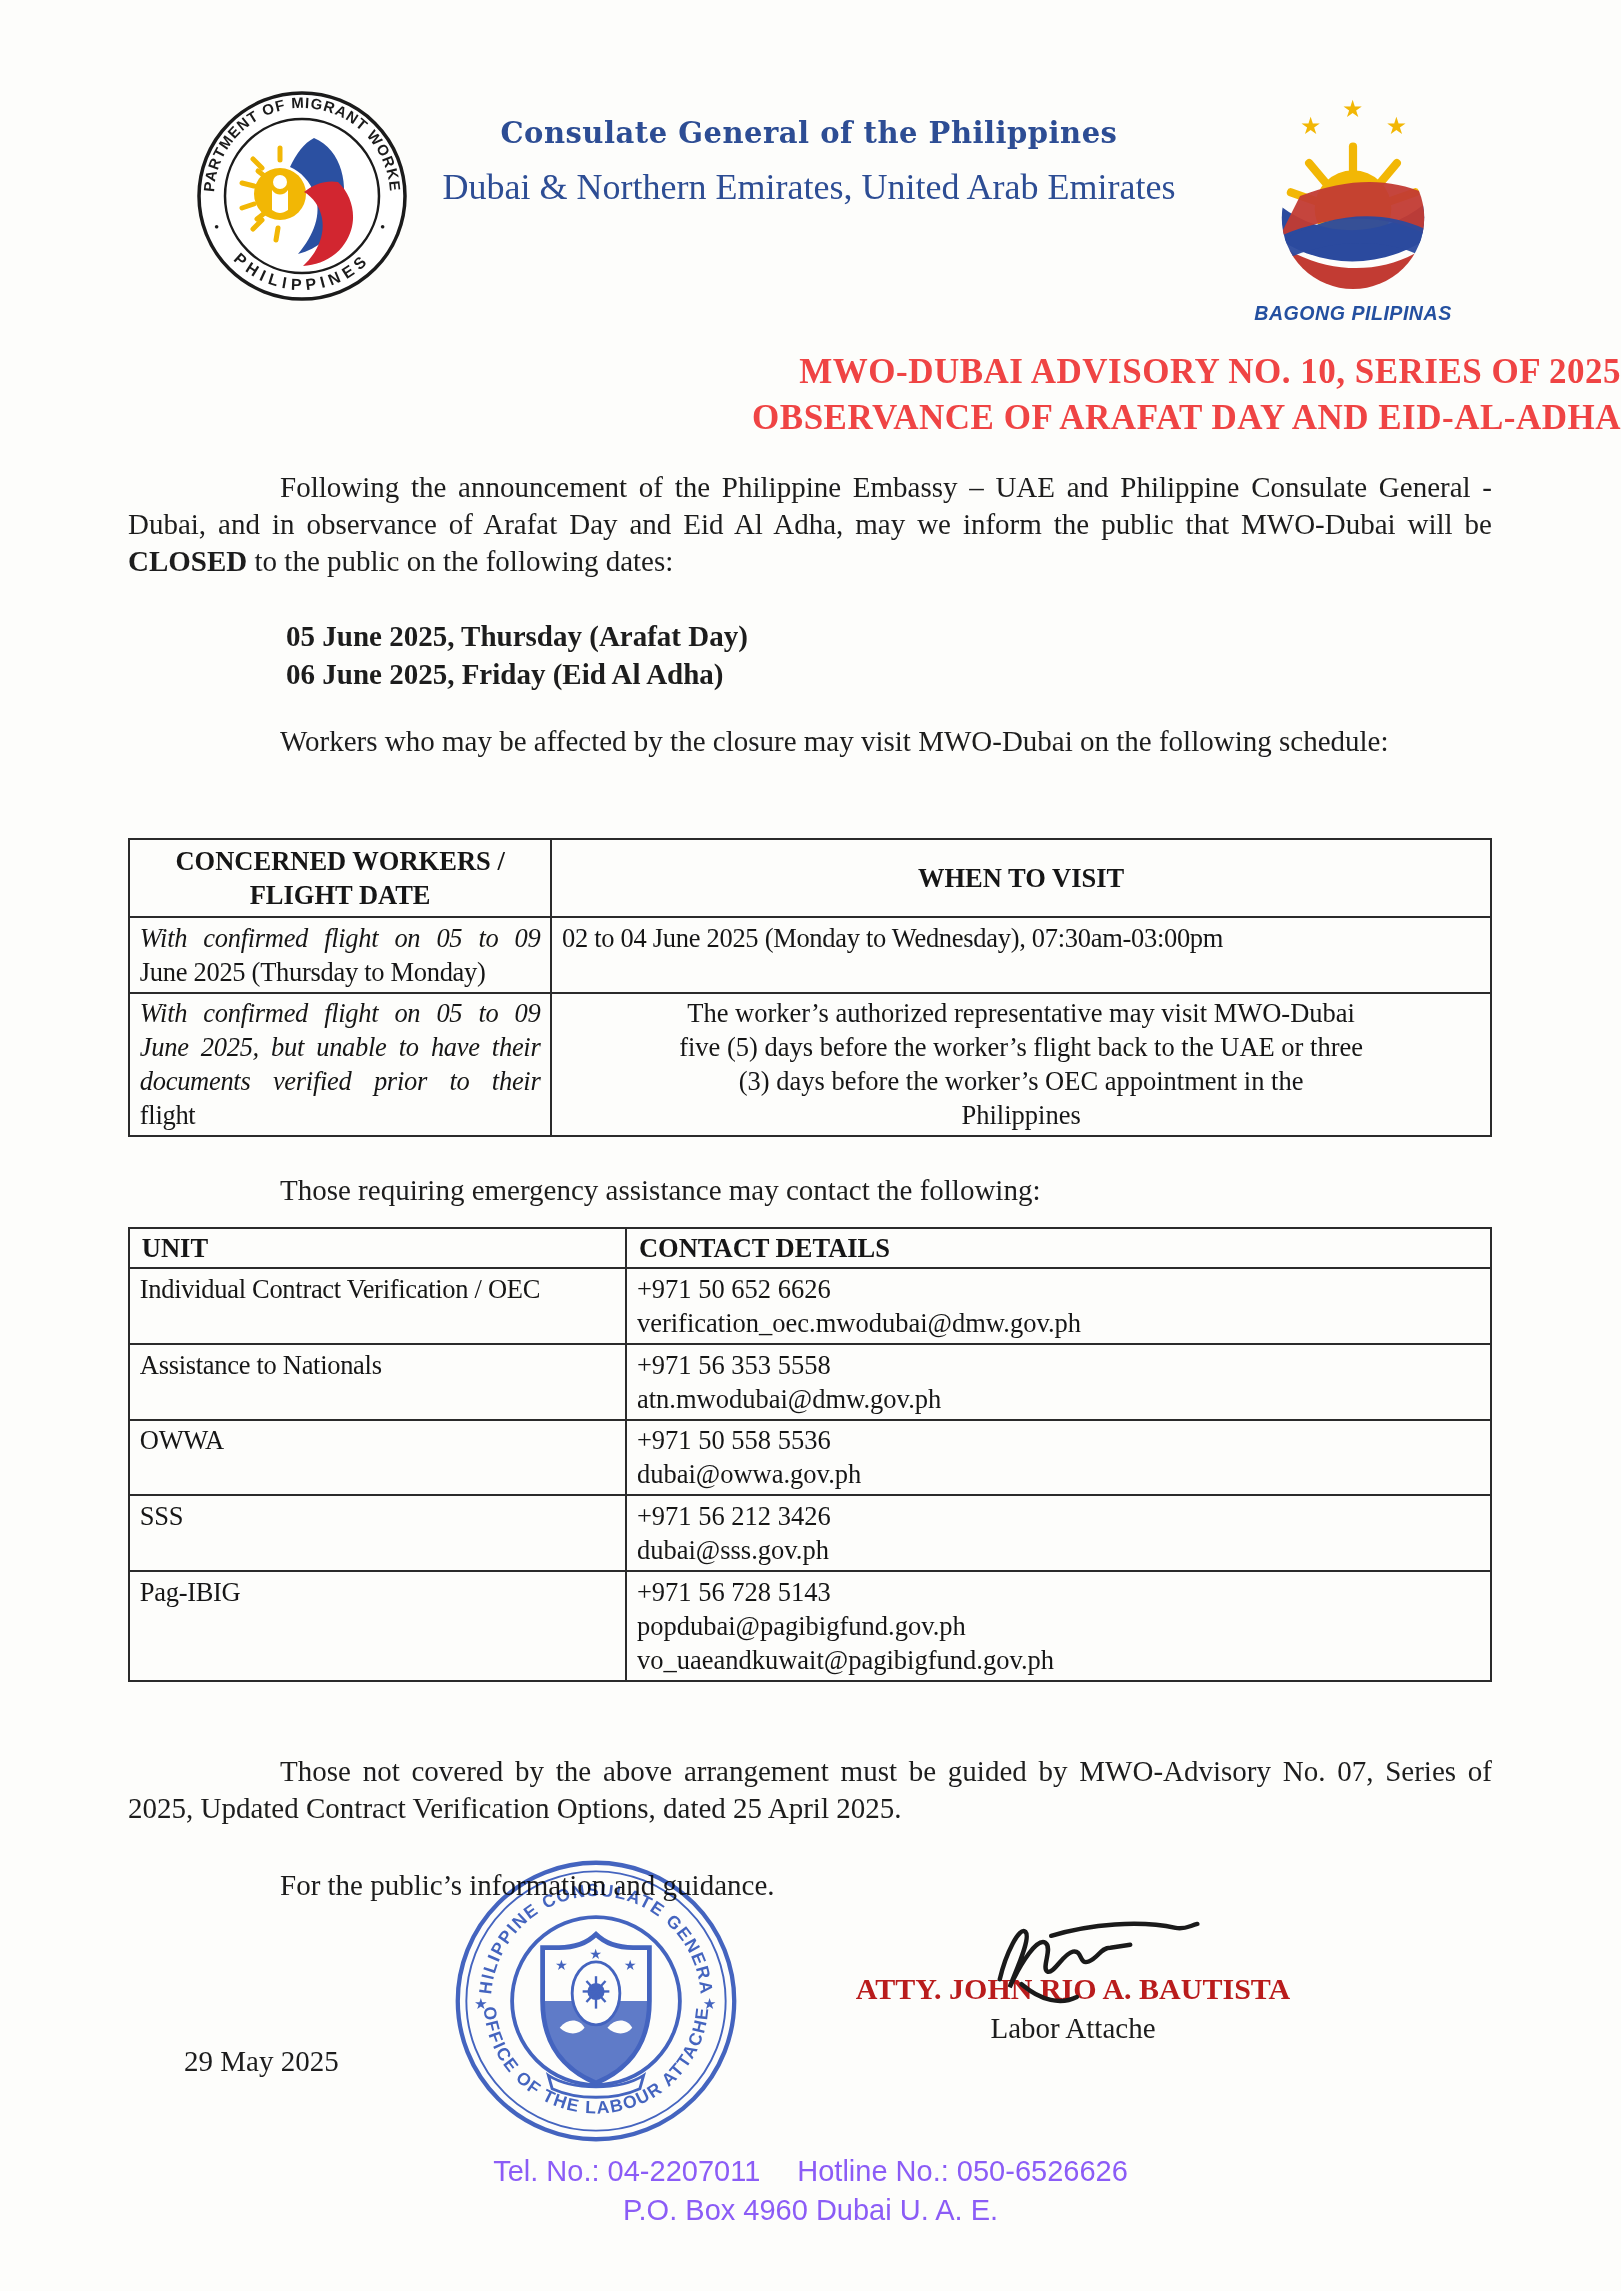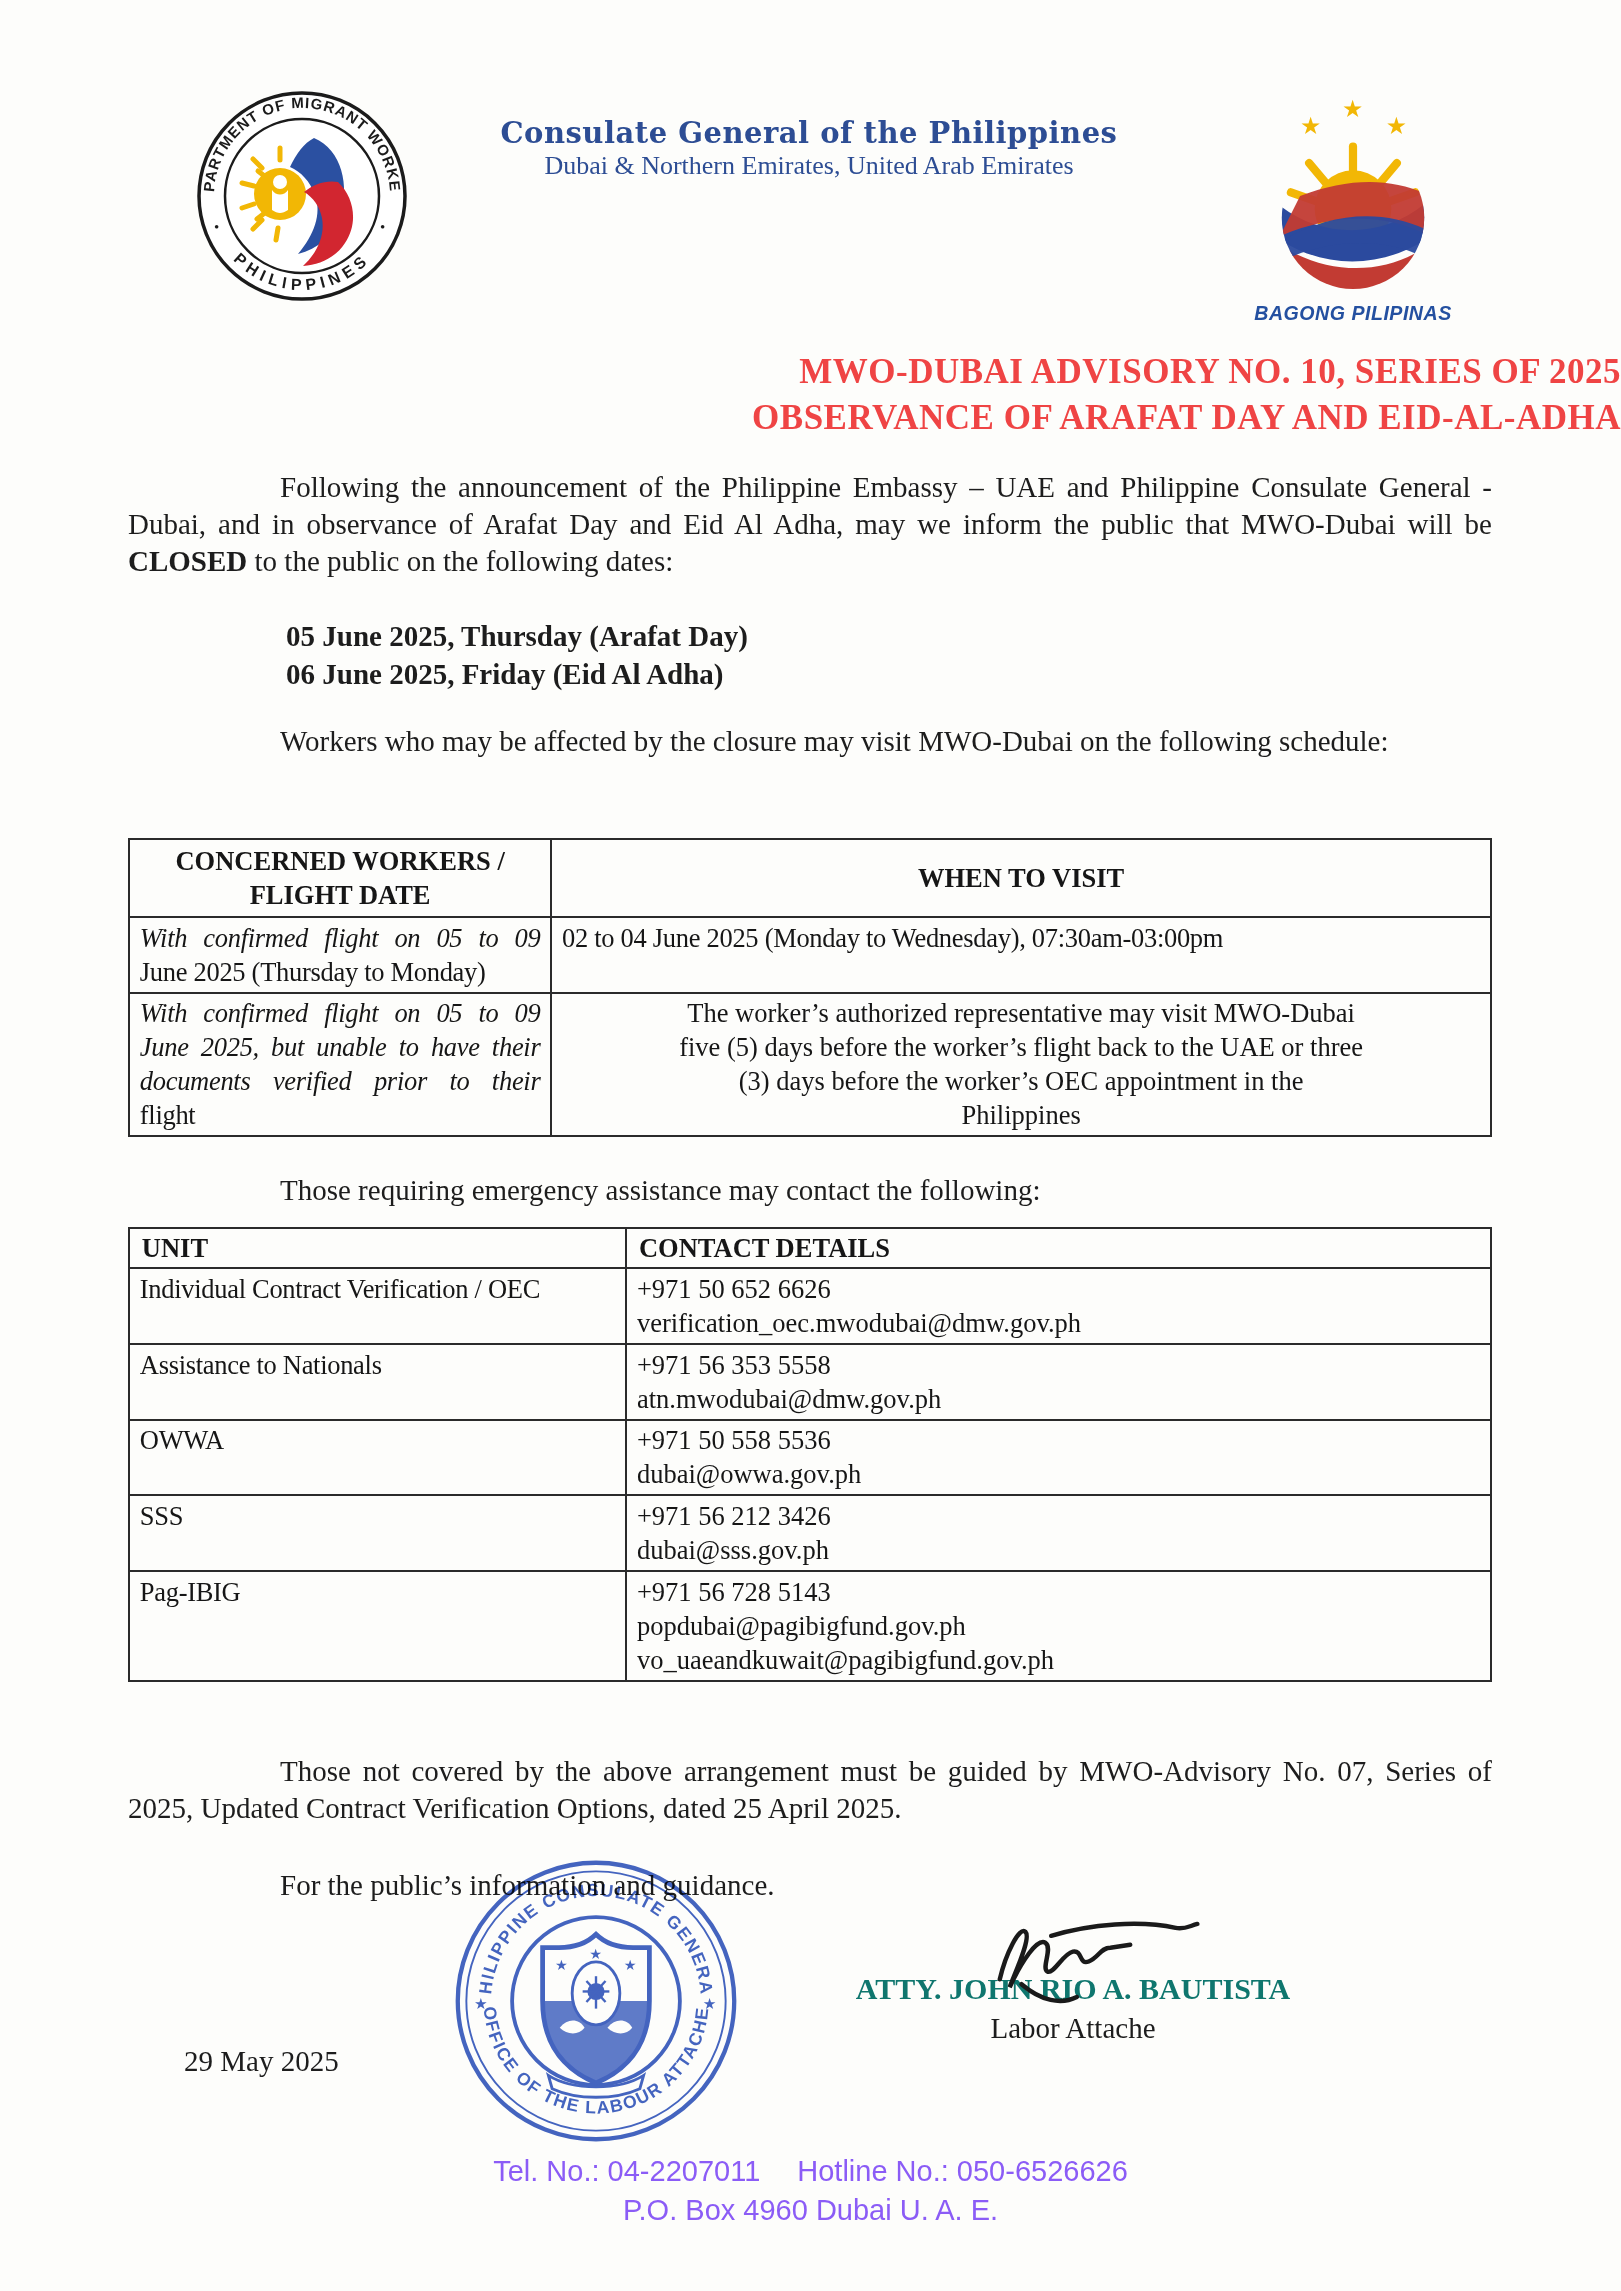--- a/index.html
+++ b/index.html
@@ -7,21 +7,21 @@
   #page{
     position:relative;width:1621px;height:2292px;margin:0 auto;
     background:#fdfdfb;overflow:hidden;
     font-family:"Liberation Serif","DejaVu Serif",serif;color:#1d1d1d;
   }
   
   .seal-wrap{position:absolute;left:192px;top:86px;width:220px;height:220px;}
   .hdr-center{position:absolute;left:412px;top:116px;width:794px;text-align:center;color:#2d4d94;}
   .hdr-line1{font-family:"DejaVu Serif",serif;font-weight:bold;font-size:29px;letter-spacing:0.5px;}
   .hdr-line2{font-family:"Liberation Serif",serif;font-weight:bold;font-size:47px;letter-spacing:1.5px;margin-top:5.9px;}
-  .hdr-line3{font-size:26px;margin-top:1px;}
+  .hdr-line3{font-size:36px;margin-top:16px;}
   .bagong-wrap{position:absolute;left:1243px;top:90px;width:220px;text-align:center;}
   .bagong-label{font-family:"Liberation Sans",sans-serif;font-weight:bold;font-style:italic;font-size:19.6px;color:#2450a0;letter-spacing:0.5px;margin-top:-2px;}
   
   .doc-title{position:absolute;left:0;top:349px;width:100%;text-align:right;font-weight:bold;font-size:35px;line-height:46px;letter-spacing:0.5px;color:#ef4444;}
   
   .para{position:absolute;left:128px;width:1364px;font-size:29px;line-height:37px;text-align:justify;}
   .para .indent{display:inline-block;width:152px;}
   #p1{top:469px;}
   #dates{position:absolute;left:286px;top:617px;font-size:29px;line-height:38px;font-weight:bold;}
   #p2{top:723px;}
@@ -38,21 +38,21 @@
   #contacts-table col.c1{width:36.5%;}
   #contacts-table th{text-align:left;font-weight:bold;padding:2px 11.8px;}
   .jline{text-align:justify;text-align-last:justify;letter-spacing:-0.3px;font-style:italic;}
   .lline{text-align:left;letter-spacing:-0.3px;}
   .cellc{text-align:center;}
   .unit-cell{font-weight:bold;white-space:nowrap;letter-spacing:-0.3px;}
   
   #stamp{position:absolute;left:453px;top:1858px;width:286px;height:286px;mix-blend-mode:multiply;z-index:5;}
   #signature{position:absolute;left:982px;top:1909px;width:247px;height:106px;z-index:6;}
   #sig-block{position:absolute;left:779px;top:1972px;width:588px;text-align:center;z-index:4;}
-  #sig-name{font-weight:bold;font-size:30px;color:#0f766e;}
+  #sig-name{font-weight:bold;font-size:30px;color:#b91c1c;}
   #sig-title{font-size:29px;margin-top:5.9px;}
   #issue-date{position:absolute;left:184px;top:2045px;font-size:29px;}
   
   #footer{position:absolute;left:0;top:2152px;width:100%;text-align:center;font-family:"Liberation Sans",sans-serif;font-size:29px;color:#8b5cf6;line-height:39px;}
   #footer .gap{display:inline-block;width:37px;}
   .bold{font-weight:bold;}
 </style>
 </head>
 <body>
 

